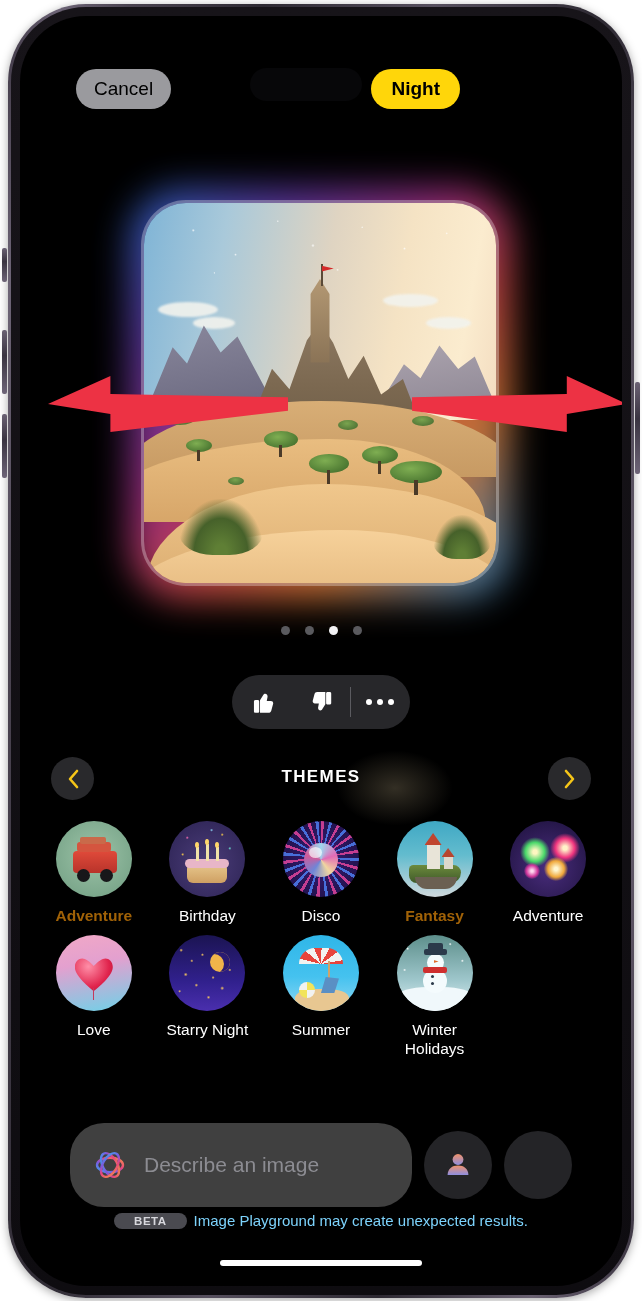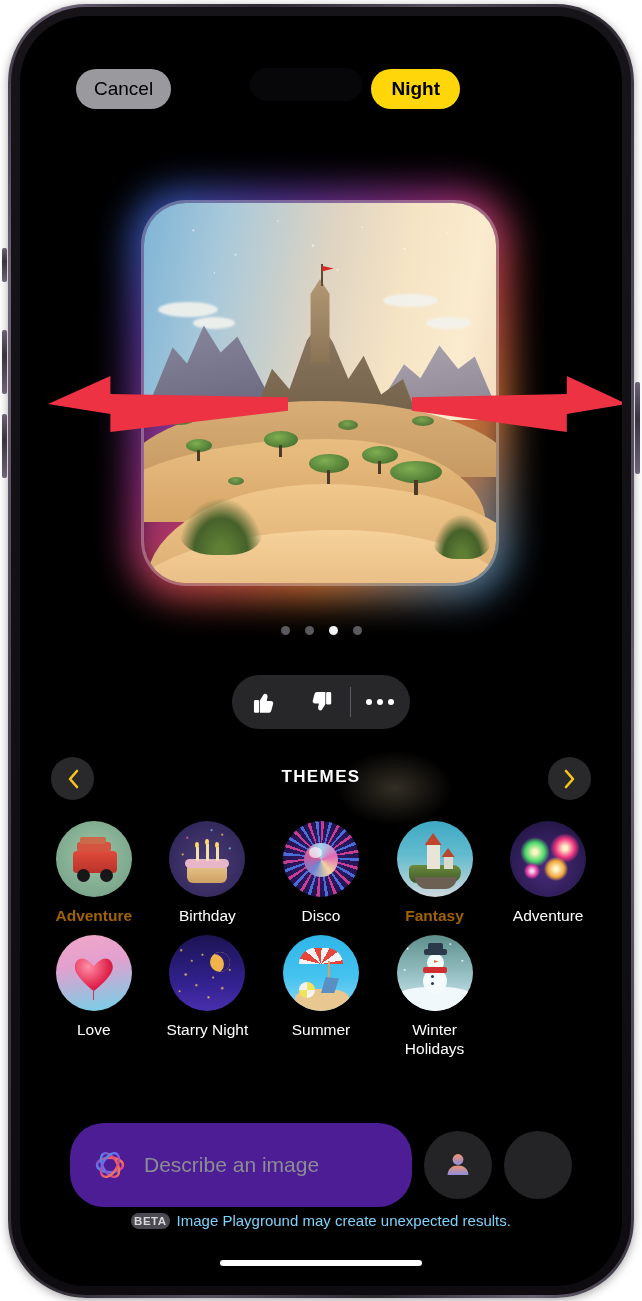--- a/index.html
+++ b/index.html
@@ -190,31 +190,31 @@
   .t-fireworks{background:radial-gradient(circle at 50% 60%,#4a2d7e,#1a1038);}
   .t-love{background:linear-gradient(170deg,#f1a8c6 0%,#e3a0cf 38%,#6fd2e8 100%);}
   .t-starry{background:linear-gradient(180deg,#1b1452 0%,#30208c 60%,#4a2fae 100%);}
   .t-summer{background:linear-gradient(180deg,#2fb6e8 0%,#45c2ef 55%,#8fd7f3 100%);}
   .t-party{background:radial-gradient(circle at 50% 50%,#a872e8,#8a52d8);}
   .t-winter{background:linear-gradient(180deg,#5d8f8b 0%,#9fc7cc 60%,#dff0f4 100%);}
 
   
   #input-row{position:absolute;left:50px;top:1113px;width:502px;height:72px;
     display:flex;align-items:center;gap:12px;}
-  #describe-field{flex:1 1 auto;height:84px;background:#4c1d95;border-radius:34px;
+  #describe-field{flex:1 1 auto;height:84px;background:#404040;border-radius:34px;
     display:flex;align-items:center;padding-left:20px;cursor:text;}
   #describe-placeholder{margin-left:14px;color:#8c8c92;font-size:21px;}
   #profile-button,#add-button{flex:0 0 auto;width:68px;height:68px;border-radius:50%;
     background:#242427;display:flex;align-items:center;justify-content:center;cursor:pointer;}
 
   
   #footer-note{position:absolute;left:0;top:1196px;width:602px;
     display:flex;align-items:center;justify-content:center;gap:7px;}
   #beta-badge{background:#4a4a50;color:#d8d8dd;font-size:11.5px;font-weight:bold;
-    letter-spacing:.5px;border-radius:8px;padding:2px 3px;}
+    letter-spacing:.5px;border-radius:8px;padding:2px 20px;}
   #footer-text{color:#7dd3fc;font-size:15px;}
 
   
   #home-indicator{position:absolute;left:50%;transform:translateX(-50%);top:1244px;
     width:202px;height:6px;border-radius:3px;background:#fff;}
 </style>
 </head>
 <body>
 
 <div id="phone-frame"></div>

